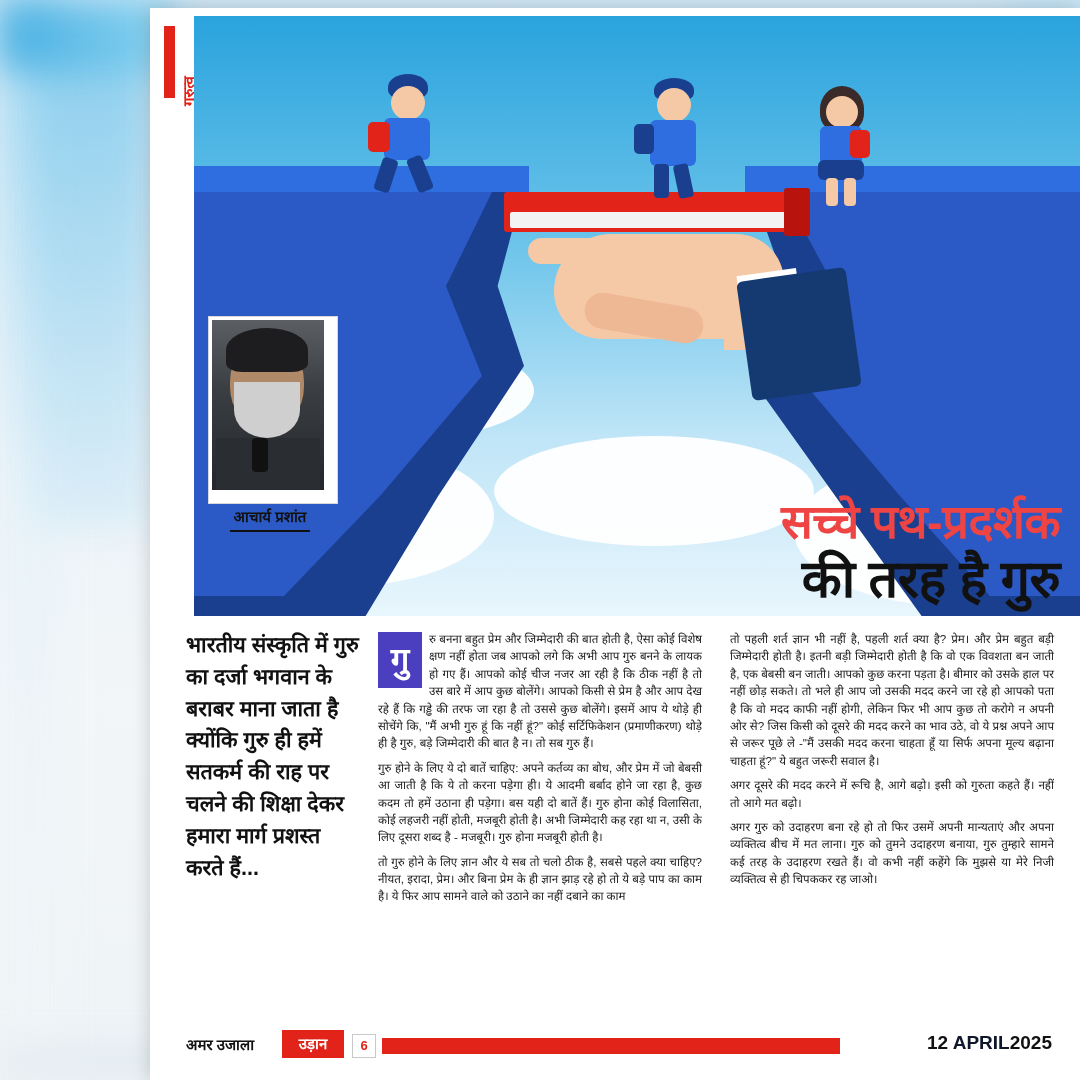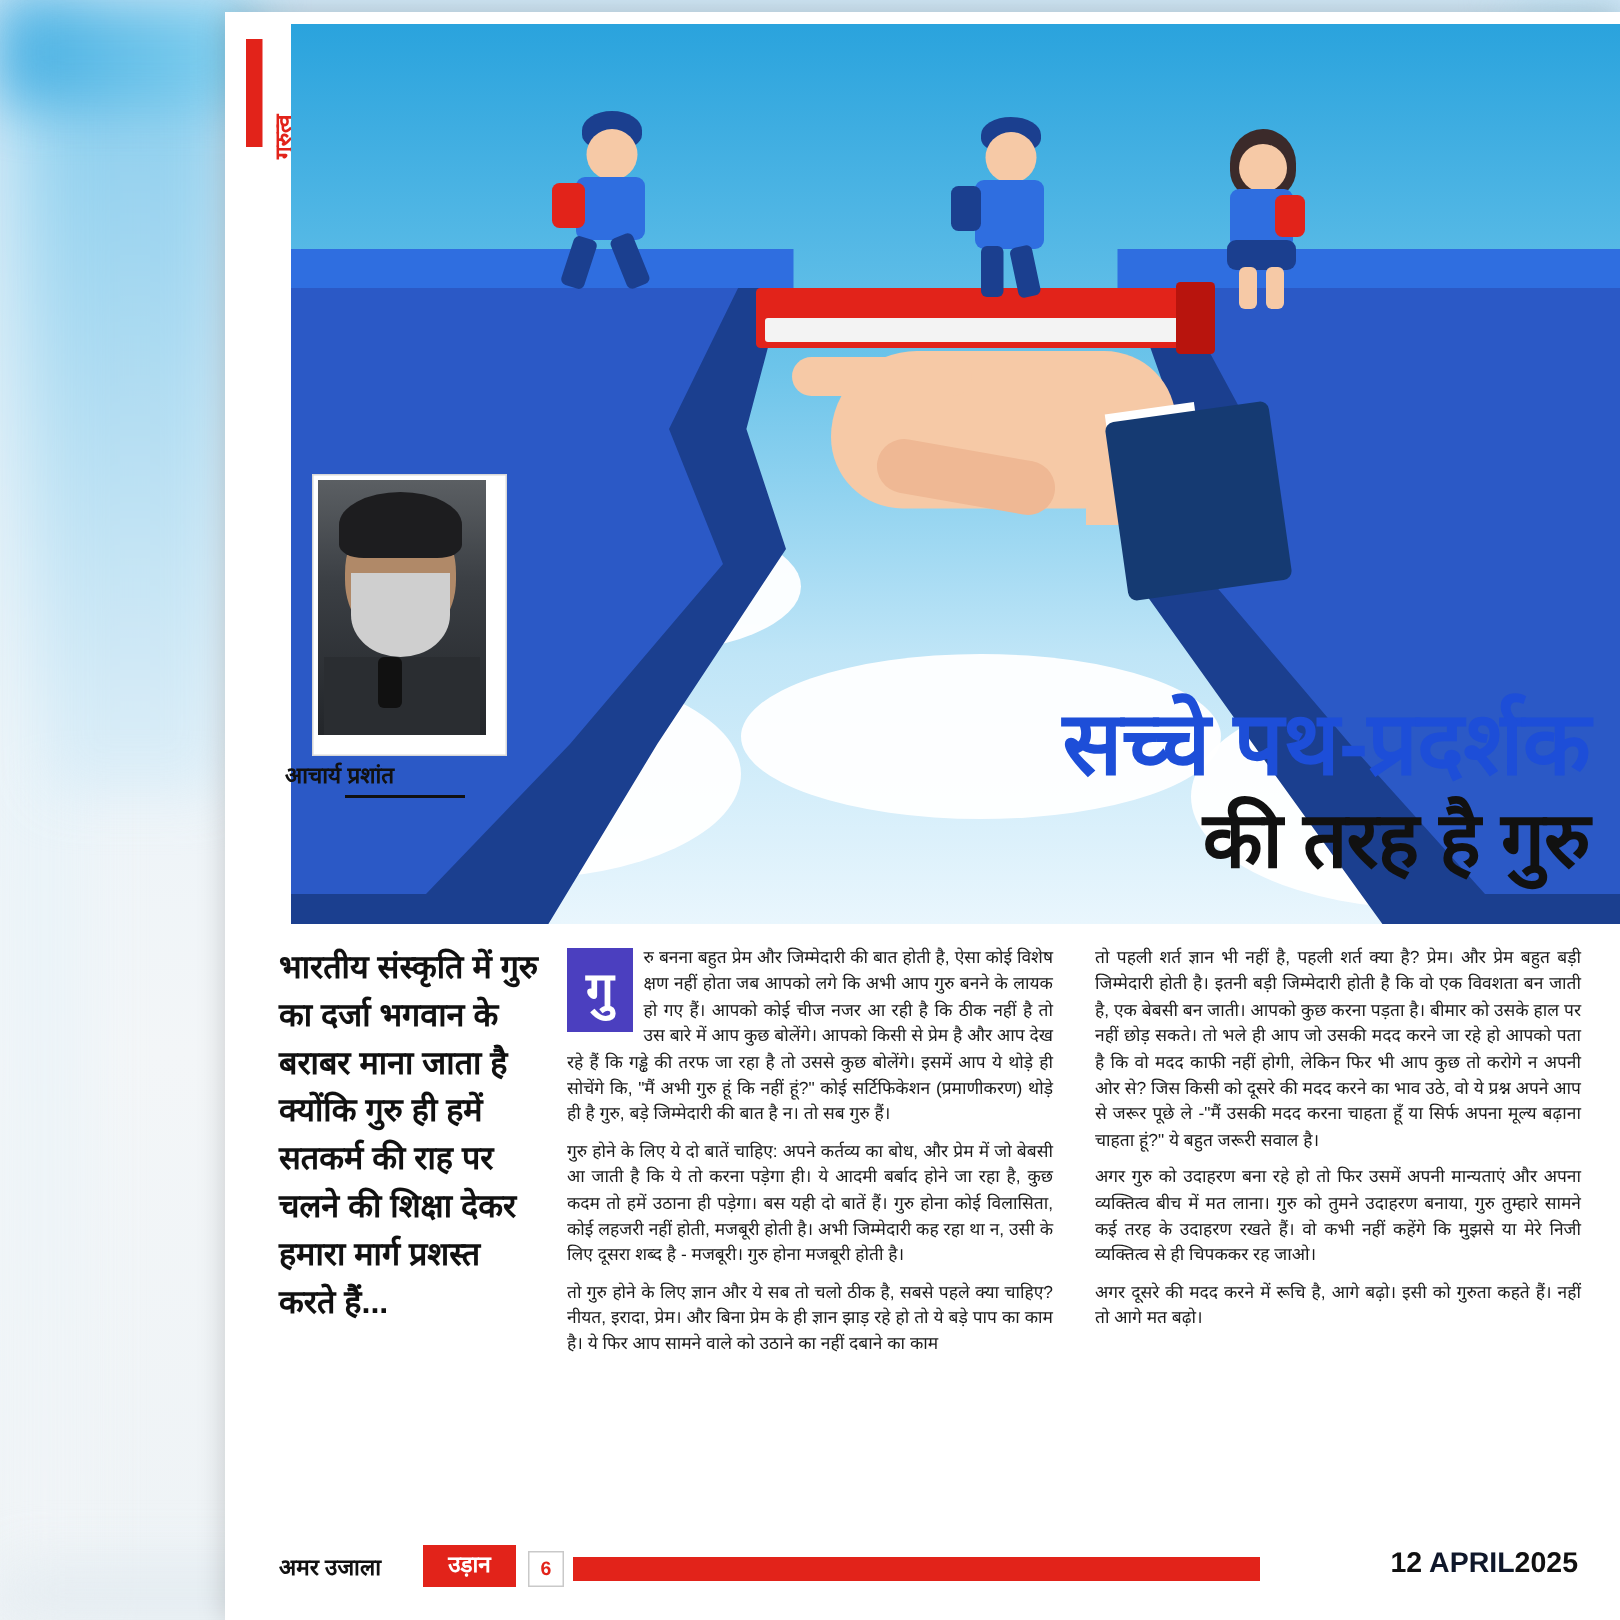--- a/index.html
+++ b/index.html
@@ -90,27 +90,27 @@
   .kid .bag{position:absolute;border-radius:5px;}
 
   
   .author-box{position:absolute;left:58px;top:308px;width:120px;height:178px;background:#ffffff;border:1px solid #d8d8d8;padding:4px;}
   .author-photo{position:absolute;left:62px;top:312px;width:112px;height:170px;background:linear-gradient(180deg,#5b5f63 0%,#3b3f44 40%,#23262a 100%);}
   .photo-face{position:absolute;left:18px;top:16px;width:74px;height:92px;background:#b08968;border-radius:50% 50% 45% 45%;}
   .photo-hair{position:absolute;left:14px;top:8px;width:82px;height:44px;background:#1d1d1f;border-radius:50% 50% 20% 20%;}
   .photo-beard{position:absolute;left:22px;top:62px;width:66px;height:56px;background:#cfcfcf;border-radius:0 0 50% 50%;}
   .photo-mic{position:absolute;left:40px;top:118px;width:16px;height:34px;background:#111;border-radius:4px;}
   .photo-shirt{position:absolute;left:4px;top:118px;width:104px;height:52px;background:#2a2d31;}
-  .author-name{position:absolute;left:40px;top:498px;width:160px;text-align:left;font-size:15px;font-weight:bold;color:#111;}
+  .author-name{position:absolute;left:40px;top:498px;width:160px;text-align:center;font-size:15px;font-weight:bold;color:#111;}
   .author-rule{position:absolute;left:80px;top:522px;width:80px;height:2px;background:#111;}
   .author-desc{position:absolute;left:36px;top:530px;width:170px;text-align:center;font-size:12.5px;line-height:1.45;color:#333;}
 
   
   .headline{position:absolute;left:290px;top:455px;width:620px;text-align:right;}
-  .headline .l1{font-size:59px;font-weight:bold;color:#1d4ed8;letter-spacing:-.5px;line-height:1.15;}
+  .headline .l1{font-size:47px;font-weight:bold;color:#ef4444;letter-spacing:-.5px;line-height:1.15;margin-top:32px;}
   .headline .l2{font-size:52px;font-weight:bold;color:#111;letter-spacing:-.5px;line-height:1.1;margin-top:2px;}
 
   
   .standfirst{position:absolute;left:36px;top:622px;width:176px;font-size:21.5px;font-weight:bold;line-height:1.48;color:#111;}
 
   
   .cols{position:absolute;left:228px;top:622px;width:676px;height:380px;display:flex;gap:28px;}
   .col{width:324px;font-size:11.6px;line-height:1.5;color:#1a1a1a;text-align:justify;}
   .col p{margin:0 0 7px 0;}
   .dropcap{
@@ -228,22 +228,22 @@
     <div class="col">
       <p>
         <span class="dropcap">गु</span>
         <span>रु बनना बहुत प्रेम और जिम्मेदारी की बात होती है, ऐसा कोई विशेष क्षण नहीं होता जब आपको लगे कि अभी आप गुरु बनने के लायक हो गए हैं। आपको कोई चीज नजर आ रही है कि ठीक नहीं है तो उस बारे में आप कुछ बोलेंगे। आपको किसी से प्रेम है और आप देख रहे हैं कि गड्ढे की तरफ जा रहा है तो उससे कुछ बोलेंगे। इसमें आप ये थोड़े ही सोचेंगे कि, "मैं अभी गुरु हूं कि नहीं हूं?" कोई सर्टिफिकेशन (प्रमाणीकरण) थोड़े ही है गुरु, बड़े जिम्मेदारी की बात है न। तो सब गुरु हैं।</span>
       </p>
       <p>गुरु होने के लिए ये दो बातें चाहिए: अपने कर्तव्य का बोध, और प्रेम में जो बेबसी आ जाती है कि ये तो करना पड़ेगा ही। ये आदमी बर्बाद होने जा रहा है, कुछ कदम तो हमें उठाना ही पड़ेगा। बस यही दो बातें हैं। गुरु होना कोई विलासिता, कोई लहजरी नहीं होती, मजबूरी होती है। अभी जिम्मेदारी कह रहा था न, उसी के लिए दूसरा शब्द है - मजबूरी। गुरु होना मजबूरी होती है।</p>
       <p>तो गुरु होने के लिए ज्ञान और ये सब तो चलो ठीक है, सबसे पहले क्या चाहिए? नीयत, इरादा, प्रेम। और बिना प्रेम के ही ज्ञान झाड़ रहे हो तो ये बड़े पाप का काम है। ये फिर आप सामने वाले को उठाने का नहीं दबाने का काम</p>
     </div>
     <div class="col">
       <p>तो पहली शर्त ज्ञान भी नहीं है, पहली शर्त क्या है? प्रेम। और प्रेम बहुत बड़ी जिम्मेदारी होती है। इतनी बड़ी जिम्मेदारी होती है कि वो एक विवशता बन जाती है, एक बेबसी बन जाती। आपको कुछ करना पड़ता है। बीमार को उसके हाल पर नहीं छोड़ सकते। तो भले ही आप जो उसकी मदद करने जा रहे हो आपको पता है कि वो मदद काफी नहीं होगी, लेकिन फिर भी आप कुछ तो करोगे न अपनी ओर से? जिस किसी को दूसरे की मदद करने का भाव उठे, वो ये प्रश्न अपने आप से जरूर पूछे ले -"मैं उसकी मदद करना चाहता हूँ या सिर्फ अपना मूल्य बढ़ाना चाहता हूं?" ये बहुत जरूरी सवाल है।</p>
+      <p>अगर दूसरे की मदद करने में रूचि है, आगे बढ़ो। इसी को गुरुता कहते हैं। नहीं तो आगे मत बढ़ो।</p>
       <p>अगर गुरु को उदाहरण बना रहे हो तो फिर उसमें अपनी मान्यताएं और अपना व्यक्तित्व बीच में मत लाना। गुरु को तुमने उदाहरण बनाया, गुरु तुम्हारे सामने कई तरह के उदाहरण रखते हैं। वो कभी नहीं कहेंगे कि मुझसे या मेरे निजी व्यक्तित्व से ही चिपककर रह जाओ।</p>
-      <p>अगर दूसरे की मदद करने में रूचि है, आगे बढ़ो। इसी को गुरुता कहते हैं। नहीं तो आगे मत बढ़ो।</p>
     </div>
   </div>
 
   <div class="footer">
     <div class="f-logo">अमर उजाला</div>
     <div class="f-logo-box">उड़ान</div>
     <div class="f-page">6</div>
     <div class="f-bar"></div>
     <div class="f-date">
       <span>12</span>

